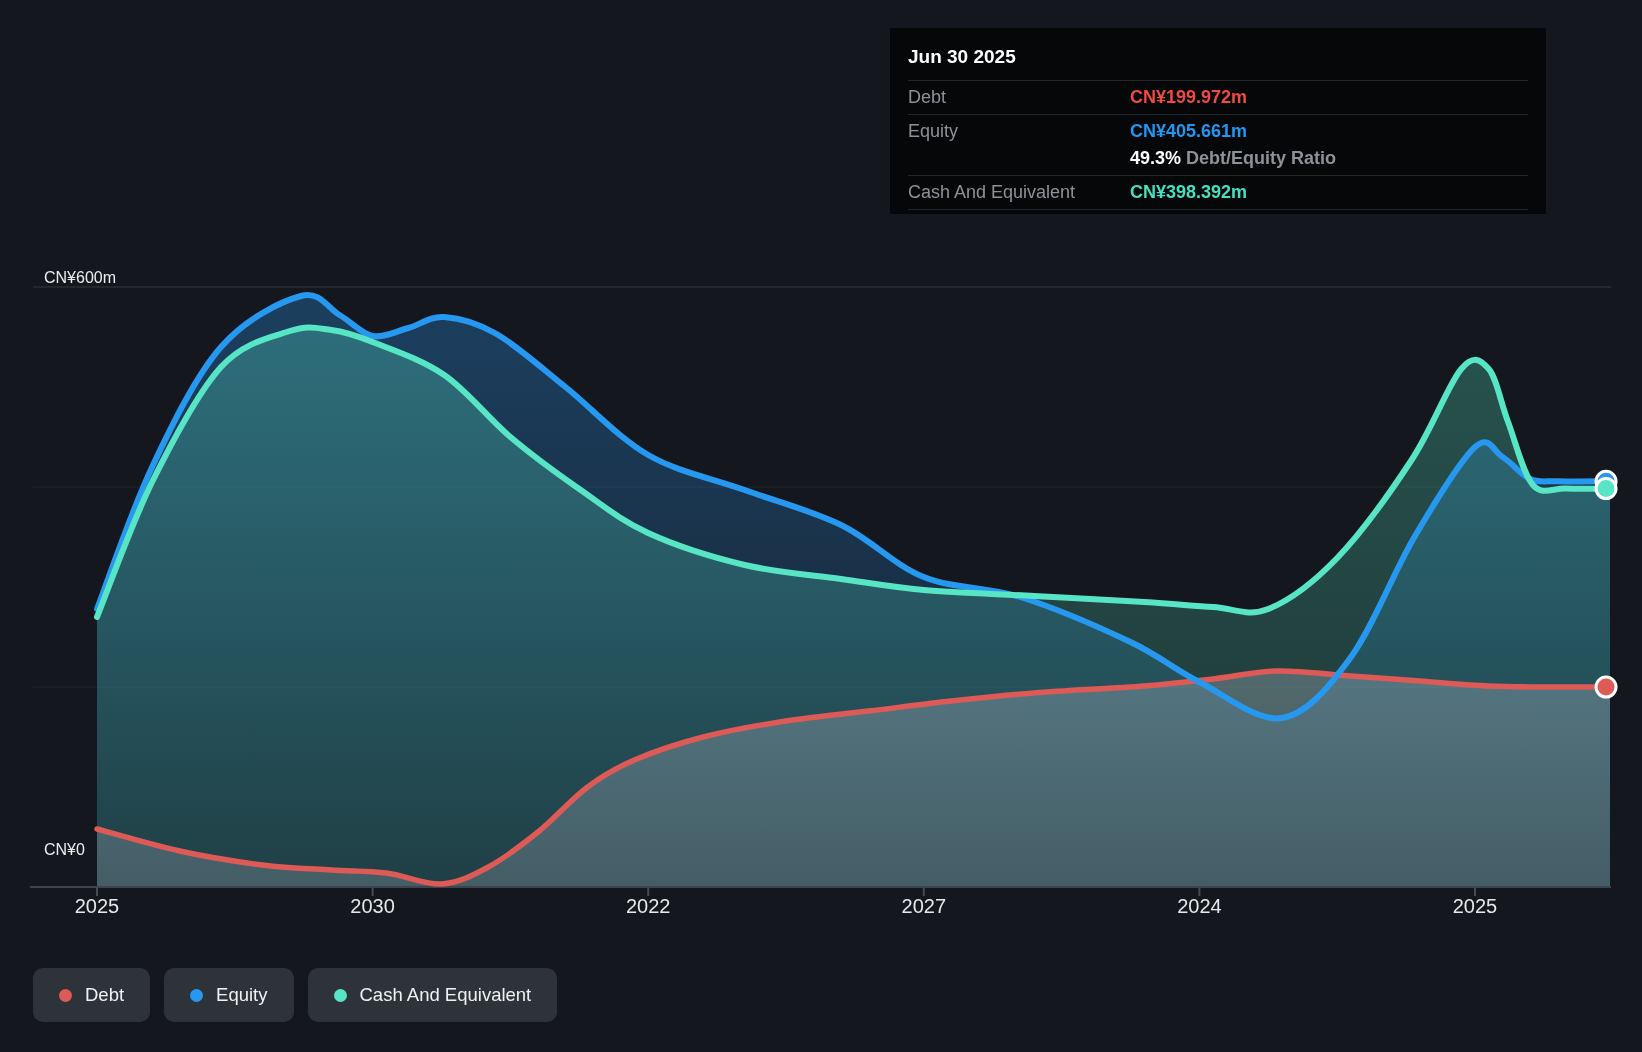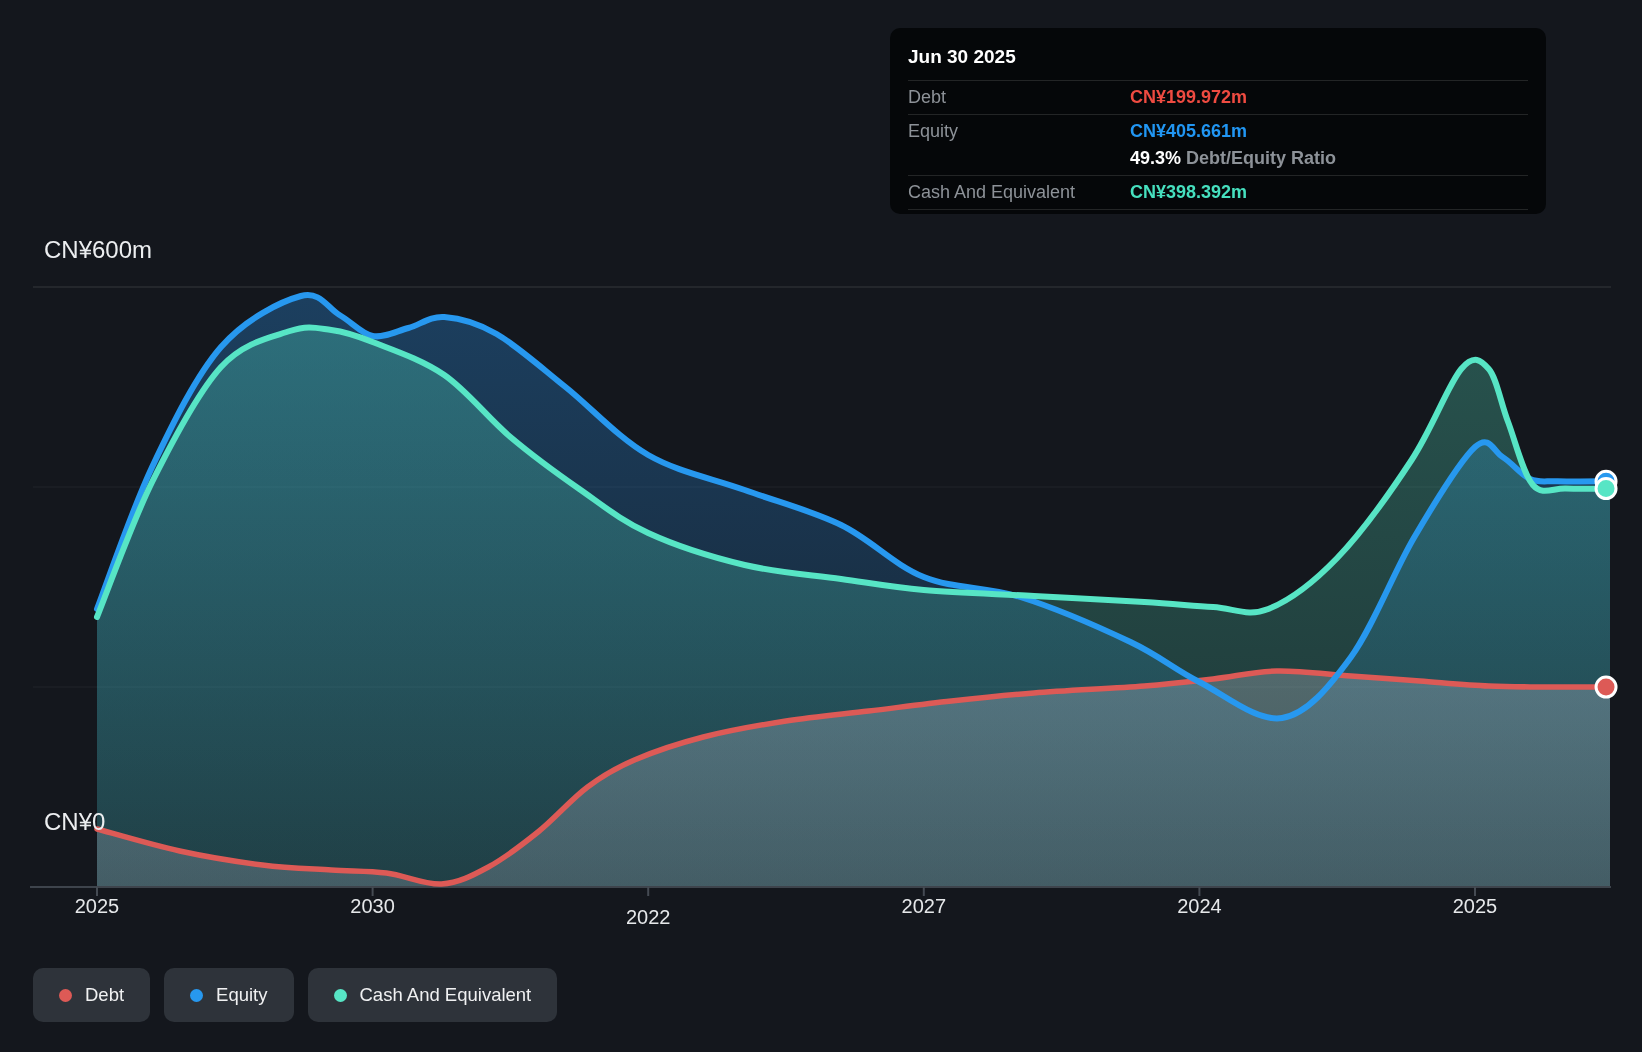--- a/index.html
+++ b/index.html
@@ -4,30 +4,30 @@
 <style>
   html,body{margin:0;padding:0;background:#14171d;}
   .stage{
     position:relative;width:1642px;height:1052px;overflow:hidden;
     background:#14171d;
     font-family:"Liberation Sans", sans-serif;
     -webkit-font-smoothing:antialiased;
   }
   #chart-svg{position:absolute;left:0;top:0;}
   .axis-label{
-    position:absolute;color:#eceef0;font-size:24px;line-height:24px;
+    position:absolute;color:#eceef0;font-size:16px;line-height:24px;margin-top:28px;
   }
   .x-label{
     position:absolute;color:#e6e8ea;font-size:20px;transform:translateX(-50%);
     top:895px;white-space:nowrap;
   }
   
   .tooltip{
     position:absolute;left:890px;top:28px;width:656px;box-sizing:border-box;
-    background:#050709;border-radius:10px;padding:10px 18px 4px 18px;
+    background:#050709;border-radius:0;padding:10px 18px 4px 18px;
     color:#fff;
   }
   .tt-title{
     font-size:19px;font-weight:700;color:#ffffff;
     padding:8px 0 12px 0;border-bottom:1px solid rgba(255,255,255,0.12);
   }
   .tt-row{display:flex;align-items:center;padding:6px 0;font-size:18px;}
   .tt-row .tt-label{width:222px;flex:none;color:#8d9298;font-weight:400;}
   .tt-row .tt-value{font-weight:700;}
   .tt-border{border-bottom:1px solid rgba(255,255,255,0.12);}
@@ -84,21 +84,21 @@
       <circle cx="1606.0440000000026" cy="481.339" r="10" fill="#2798ef" stroke="#ffffff" stroke-width="3"></circle>
       <circle cx="1606.0440000000026" cy="488.608" r="10" fill="#57e5c5" stroke="#ffffff" stroke-width="3"></circle>
     </svg>
 
   <div class="axis-label" style="left:44px;top:238px;">CN¥600m</div>
   <div class="axis-label" style="left:44px;top:810px;">CN¥0</div>
 
   <div id="x-labels">
       <div class="x-label" style="left: 97px;">2025</div>
       <div class="x-label" style="left: 372.6px;">2030</div>
-      <div class="x-label" style="left: 648.2px; margin-top: 11px;">2022</div>
+      <div class="x-label" style="left: 648.2px;">2022</div>
       <div class="x-label" style="left: 923.8px;">2027</div>
       <div class="x-label" style="left: 1199.4px;">2024</div>
       <div class="x-label" style="left: 1475px;">2025</div>
     </div>
 
   <div class="tooltip">
     <div class="tt-title">Jun 30 2025</div>
     <div class="tt-row tt-border">
       <span class="tt-label">Debt</span>
       <span class="tt-value" style="color: rgb(239, 75, 65);">CN¥199.972m</span>

